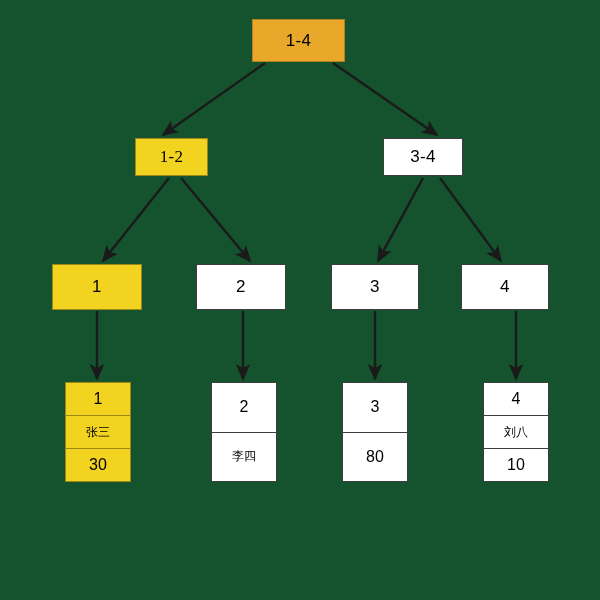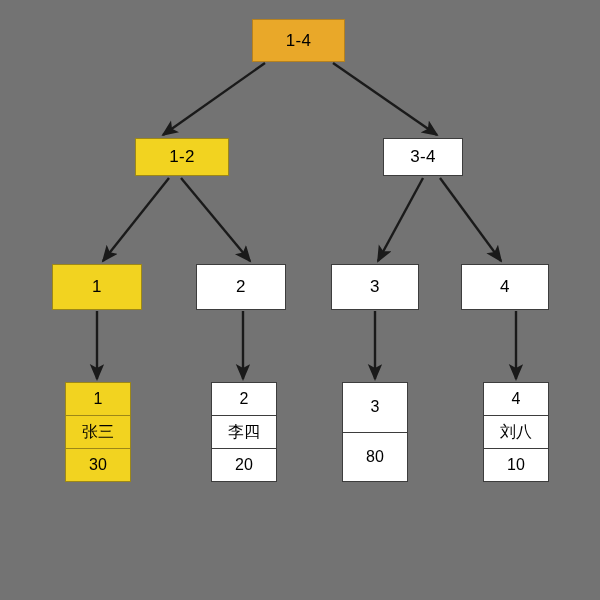--- a/index.html
+++ b/index.html
@@ -11,21 +11,21 @@
   body {
     width: 600px;
     height: 600px;
     font-family: "Liberation Sans", "DejaVu Sans", sans-serif;
     overflow: hidden;
   }
   #canvas {
     position: relative;
     width: 600px;
     height: 600px;
-    background: #737373;
+    background: #14532d;
   }
   #edge-layer {
     position: absolute;
     left: 0;
     top: 0;
     width: 600px;
     height: 600px;
     pointer-events: none;
   }
   .node {
@@ -73,21 +73,21 @@
     border-bottom: 1.4px solid #3d3d3d;
   }
   .record.fill-hl .cell {
     border-bottom-color: #9c8718;
   }
   .record .cell:last-child {
     border-bottom: none;
   }
   .record .cell.cn {
     font-family: Liberation Sans, sans-serif;
-    font-size: 16px;
+    font-size: 12px;
   }
 </style>
 </head>
 <body>
 
 <div id="canvas">
 
   <svg id="edge-layer" viewBox="0 0 600 600" width="600" height="600" xmlns="http://www.w3.org/2000/svg">
     <defs>
       <marker id="arrowhead" markerWidth="8" markerHeight="8" refX="6.2" refY="3" orient="auto" markerUnits="strokeWidth">
@@ -105,21 +105,21 @@
         <line x1="243" y1="311" x2="243" y2="379" stroke="#1a1a1a" stroke-width="2.4" marker-end="url(#arrowhead)"></line>
         <line x1="375" y1="311" x2="375" y2="379" stroke="#1a1a1a" stroke-width="2.4" marker-end="url(#arrowhead)"></line>
         <line x1="516" y1="311" x2="516" y2="379" stroke="#1a1a1a" stroke-width="2.4" marker-end="url(#arrowhead)"></line>
       </g>
   </svg>
 
   <div id="nodes-group">
       <div class="node fill-root" style="left: 252px; top: 19px; width: 93px; height: 43px;">
         <span>1-4</span>
       </div>
-      <div class="node fill-hl" style="left: 135px; top: 138px; width: 94px; height: 38px;">
+      <div class="node fill-hl" style="left: 135px; top: 138px; width: 73px; height: 38px; font-family: Liberation Serif, serif;">
         <span>1-2</span>
       </div>
       <div class="node" style="left: 383px; top: 138px; width: 80px; height: 38px;">
         <span>3-4</span>
       </div>
       <div class="node fill-hl" style="left: 52px; top: 264px; width: 90px; height: 46px;">
         <span>1</span>
       </div>
       <div class="node" style="left: 196px; top: 264px; width: 90px; height: 46px;">
         <span>2</span>
@@ -133,21 +133,20 @@
     </div>
   <div id="records-group">
       <div class="record fill-hl" style="left: 65px; top: 382px; width: 66px; height: 100px;">
         <div class="cell">1</div>
         <div class="cell cn">张三</div>
         <div class="cell">30</div>
       </div>
       <div class="record" style="left: 211px; top: 382px; width: 66px; height: 100px;">
         <div class="cell">2</div>
         <div class="cell cn">李四</div>
-        <div class="cell">20</div>
       </div>
       <div class="record" style="left: 342px; top: 382px; width: 66px; height: 100px;">
         <div class="cell">3</div>
         <div class="cell">80</div>
       </div>
       <div class="record" style="left: 483px; top: 382px; width: 66px; height: 100px;">
         <div class="cell">4</div>
         <div class="cell cn">刘八</div>
         <div class="cell">10</div>
       </div>

